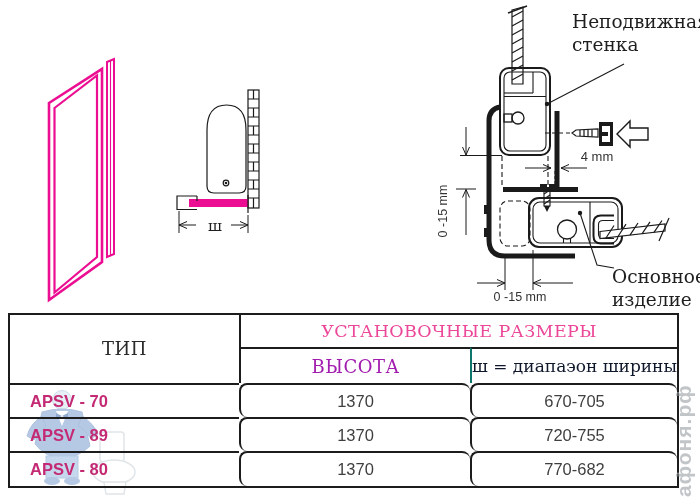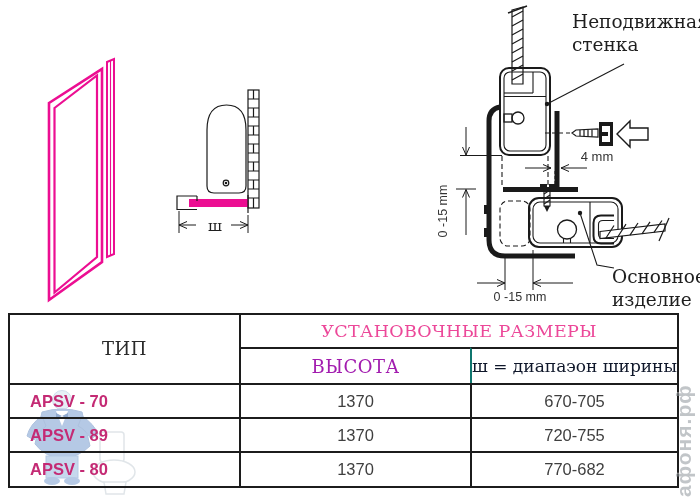--- a/index.html
+++ b/index.html
@@ -17,21 +17,21 @@
     font-family:"DejaVu Serif",serif;font-size:18px;color:#2a2a2a;letter-spacing:.5px;line-height:1.4;}
   .c-group{grid-column:2/4;grid-row:1;border-left:2px solid #1c1c1c;
     font-family:"DejaVu Serif",serif;font-weight:400;font-size:17.5px;color:#ec4899;letter-spacing:.4px;}
   .c-sub1{grid-column:2;grid-row:2;border-left:2px solid #1c1c1c;border-top:2px solid #1c1c1c;
     font-family:"DejaVu Serif",serif;font-size:18px;color:#a21caf;letter-spacing:.5px;}
   .c-sub2{grid-column:3;grid-row:2;border-left:2px solid #0f766e;border-top:2px solid #1c1c1c;
     font-family:"DejaVu Serif",serif;font-size:17px;color:#0f172a;}
   .c-model{border-top:2px solid #1c1c1c;justify-content:flex-start;padding-left:20px;
     font-weight:700;font-size:16.5px;color:#c42a74;}
   .c-num{border-top:2px solid #1c1c1c;border-left:2px solid #1c1c1c;
-    font-size:16.5px;color:#3f3f3f;}
+    font-size:16.5px;color:#3f3f3f;border-radius:8px;}
 
   
   .plumber{position:absolute;left:12px;top:386px;opacity:.5;}
   .sitemark{position:absolute;left:672px;top:497px;width:115px;height:24px;
     transform:rotate(-90deg);transform-origin:0 0;
     font-size:21px;font-weight:700;letter-spacing:1px;color:#90969c;opacity:.55;
     text-shadow:1px 1px 0 rgba(255,255,255,.85);}
 
   svg text{font-family:"DejaVu Serif",serif;fill:#1f1f1f;}
   svg text.dim{font-family:"Liberation Sans",sans-serif;fill:#333;}

